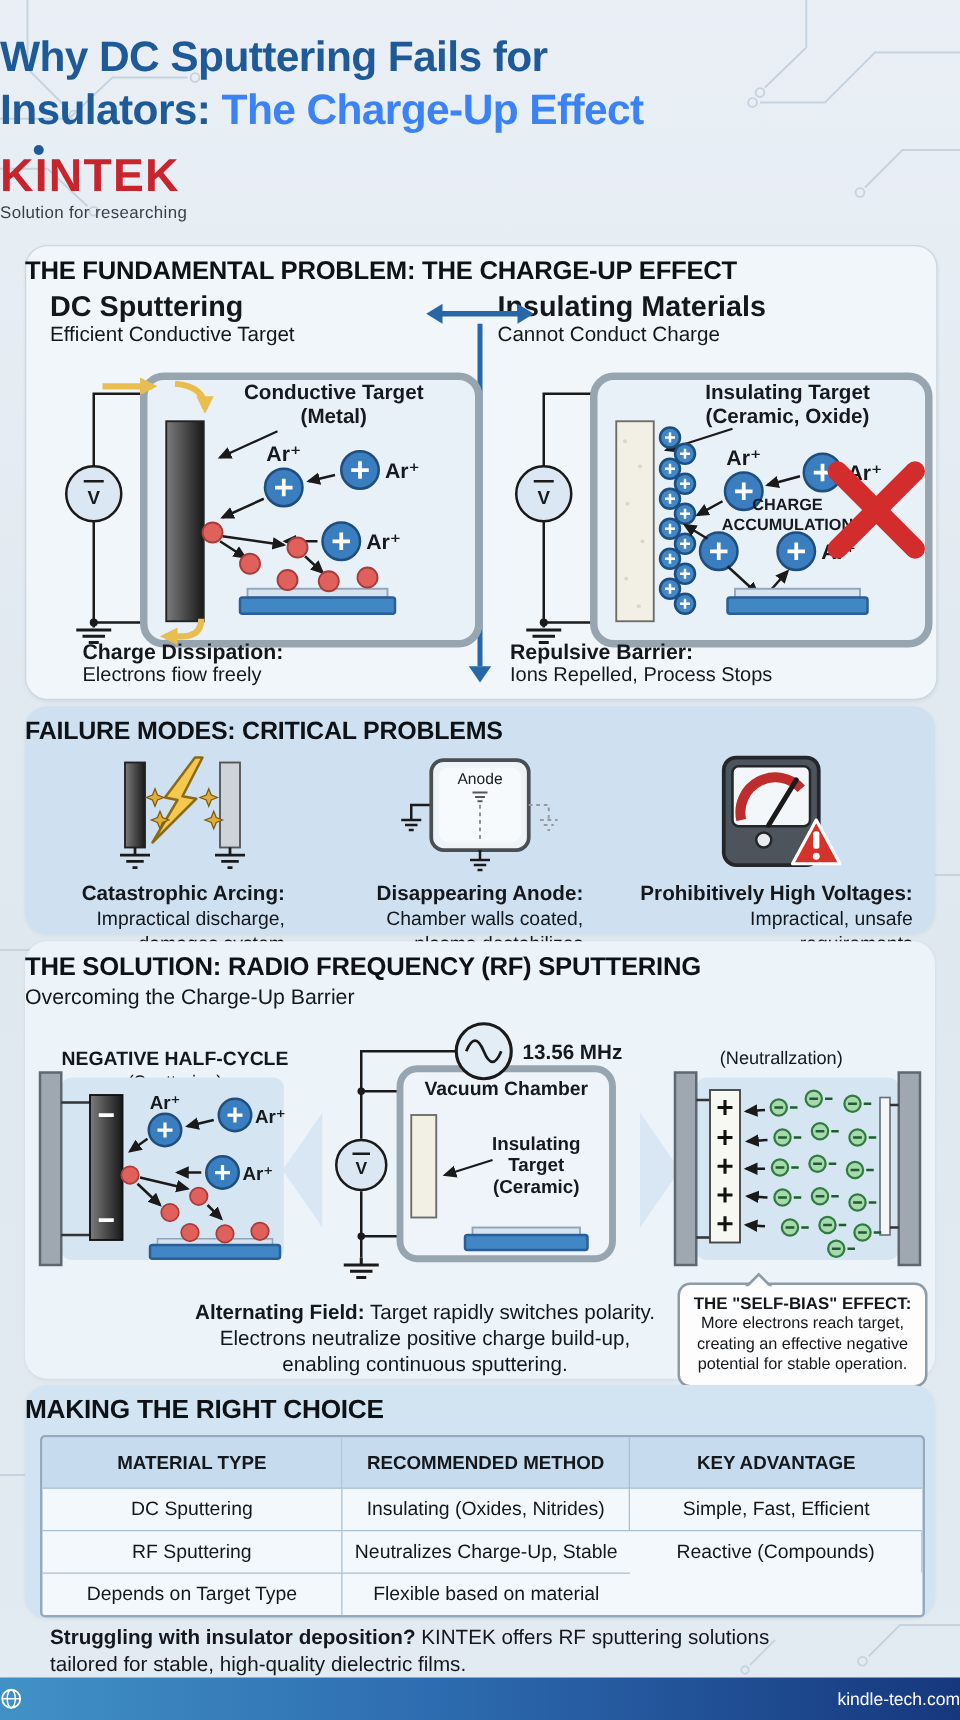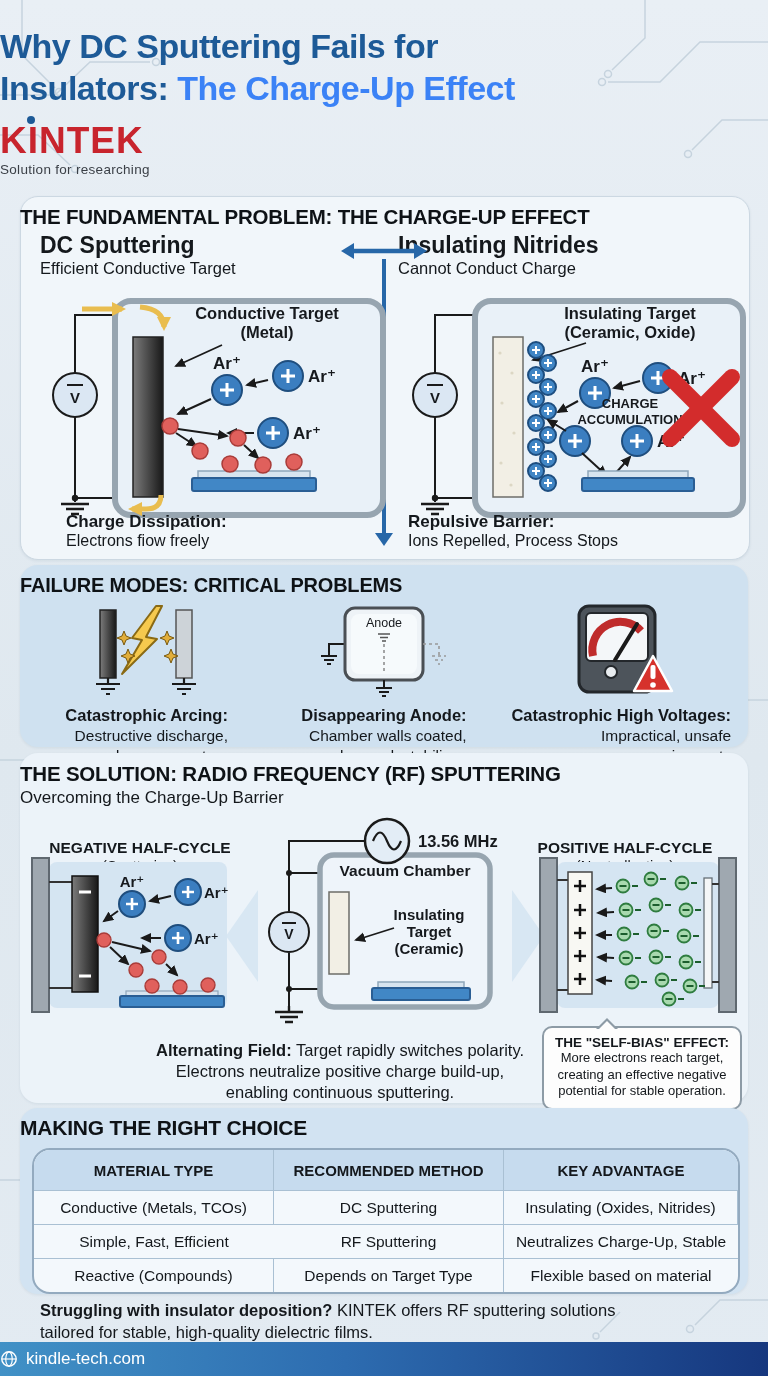--- a/index.html
+++ b/index.html
@@ -26,32 +26,32 @@
   .half-label .s{font-size:14.5px;}
   .alt-par{font-size:16.5px;line-height:21px;text-align:center;}
   .callout{background:#fdfdfd;border:2px solid #8d9ba6;border-radius:10px;padding:7px 6px 8px;text-align:center;}
   .callout .pt1{position:absolute;top:-21px;left:52px;width:0;height:0;
     border:11px solid transparent;border-bottom:11px solid #8d9ba6;}
   .callout .pt2{position:absolute;top:-16px;left:54px;width:0;height:0;
     border:9px solid transparent;border-bottom:9px solid #fdfdfd;}
   .callout .t{font-size:13.5px;font-weight:800;}
   .callout .l{font-size:13px;line-height:16.5px;}
   .tbl{position:absolute;display:grid;grid-template-columns:240px 230px 234px;
-       grid-auto-rows:auto;background:#f3f8fc;border:2px solid #93aabf;border-radius:18px;overflow:hidden;}
+       grid-auto-rows:auto;background:#f3f8fc;border:2px solid #93aabf;border-radius:4px;overflow:hidden;}
   .tbl .c{display:flex;align-items:center;justify-content:center;text-align:center;
        border-right:1.5px solid #a9c0d3;border-bottom:1.5px solid #a9c0d3;font-size:15.5px;padding:0 6px;}
   .tbl .c.last{border-right:none;} .tbl .c.bot{border-bottom:none;}
   .tbl .hd{background:#c6dbee;font-weight:800;font-size:15px;height:40px;}
   .tbl .bd{height:33px;}
   .vline{background:#2767a8;}
   .logo{font-size:37px;font-weight:800;letter-spacing:1px;color:#c8242d;position:relative;display:inline-block;}
   .logo-dot{position:absolute;width:8px;height:8px;border-radius:50%;background:#1d5a97;top:-4px;left:27px;}
   .tagline{font-size:13.5px;color:#3a3f46;letter-spacing:.3px;}
   .bar{background:linear-gradient(90deg,#4191c6 0%,#2d6cb0 45%,#16377e 100%);
-       display:flex;align-items:center;justify-content:flex-start;gap:8px;color:#fff;font-size:17px;}
+       display:flex;align-items:center;justify-content:space-between;gap:8px;color:#fff;font-size:14px;}
 </style>
 </head>
 <body>
 
 <svg width="0" height="0" style="position:absolute">
   <defs>
     <linearGradient id="gDark" x1="0" y1="0" x2="1" y2="0">
       <stop offset="0" stop-color="#7c7c7c"></stop>
         <stop offset="1" stop-color="#181818"></stop>
     </linearGradient>
@@ -104,21 +104,21 @@
 
 <div class="card" style="left:20px;top:196px;width:728px;height:362px;background:#f1f6fa;border:1px solid #ccd8e2"></div>
 
 <div class="abs center sec-title" style="left:20px;top:205px;width:728px">THE FUNDAMENTAL PROBLEM: THE CHARGE-UP EFFECT</div>
 
 <div class="abs center" style="left:40px;top:232px;width:330px">
   <div style="font-size:23px;font-weight:800">DC Sputtering</div>
   <div style="font-size:16.5px">Efficient Conductive Target</div>
 </div>
 <div class="abs center" style="left:398px;top:232px;width:330px">
-  <div style="font-size:23px;font-weight:800">Insulating Nitrides</div>
+  <div style="font-size:23px;font-weight:800">Insulating Materials</div>
   <div style="font-size:16.5px">Cannot Conduct Charge</div>
 </div>
 
 <svg class="abs" style="left:340px;top:241px" width="88" height="20" viewBox="0 0 88 20">
   <line x1="13" y1="10" x2="75" y2="10" stroke="#2767a8" stroke-width="4.5"></line>
   <polygon points="14,2 14,18 1,10" fill="#2767a8"></polygon>
   <polygon points="74,2 74,18 87,10" fill="#2767a8"></polygon>
 </svg>
 <div class="abs vline" style="left:382px;top:259px;width:4px;height:274px"></div>
 <div class="abs" style="left:375px;top:533px;width:0;height:0;border-left:9px solid transparent;border-right:9px solid transparent;border-top:13px solid #2767a8"></div>
@@ -268,21 +268,21 @@
         <g fill="#e2ae3a" stroke="#7a5a10" stroke-width="1">
           <polygon points="52,27 54,32 59,34 54,36 52,41 50,36 45,34 50,32"></polygon>
           <polygon points="56,45 58,50 63,52 58,54 56,59 54,54 49,52 54,50"></polygon>
           <polygon points="95,27 97,32 102,34 97,36 95,41 93,36 88,34 93,32"></polygon>
           <polygon points="99,45 101,50 106,52 101,54 99,59 97,54 92,52 97,50"></polygon>
         </g>
       </svg>
     </div>
     <div class="fail-cap">
       <div class="t">Catastrophic Arcing:</div>
-      <div class="l">Destructive discharge,</div>
+      <div class="l">Impractical discharge,</div>
       <div class="l">damages system</div>
     </div>
   </div>
 
   <div class="fail-col">
     <div class="fail-icon">
       <svg width="150" height="96" viewBox="0 0 150 96">
         <path d="M36,40 H20 V52 M12,52 H28 M15,56 H25 M18,60 H22" stroke="#1a1a1a" stroke-width="2" fill="none"></path>
         <rect x="36" y="4" width="78" height="72" rx="10" fill="#eef3f7" stroke="#4a4f54" stroke-width="3"></rect>
         <rect x="42" y="10" width="66" height="60" rx="8" fill="#f6fafc"></rect>
@@ -307,37 +307,36 @@
         <rect x="25" y="9" width="62" height="48" rx="5" fill="#f4f7f9" stroke="#23272b" stroke-width="2"></rect>
         <path d="M32,52 A28,28 0 0 1 80,27" stroke="#bf2c2c" stroke-width="8" fill="none"></path>
         <line x1="54" y1="56" x2="76" y2="20" stroke="#1a1a1a" stroke-width="4" stroke-linecap="round"></line>
         <circle cx="50" cy="68" r="6" fill="#e8ecef" stroke="#23272b" stroke-width="2"></circle>
         <polygon points="92,52 111,87 73,87" fill="#d6322c" stroke="#fff" stroke-width="2.5" stroke-linejoin="round"></polygon>
         <rect x="89.5" y="61" width="5" height="14" rx="2" fill="#fff"></rect>
         <circle cx="92" cy="81" r="2.8" fill="#fff"></circle>
       </svg>
     </div>
     <div class="fail-cap">
-      <div class="t">Catastrophic High Voltages:</div>
+      <div class="t">Prohibitively High Voltages:</div>
       <div class="l">Impractical, unsafe</div>
       <div class="l">requirements</div>
     </div>
   </div>
 </div>
 
 <div class="card" style="left:20px;top:753px;width:728px;height:350px;background:#ecf3f9"></div>
 <div class="abs center sec-title" style="left:20px;top:762px;width:728px">THE SOLUTION: RADIO FREQUENCY (RF) SPUTTERING</div>
 <div class="abs center" style="left:20px;top:788px;width:728px;font-size:17px">Overcoming the Charge-Up Barrier</div>
 
 <div class="abs half-label" style="left:20px;top:822px;width:240px">
   <div class="t">NEGATIVE HALF-CYCLE</div>
   <div class="s">(Sputtering)</div>
 </div>
 <div class="abs half-label" style="left:505px;top:822px;width:240px">
-  <div class="t">POSITIVE HALF-CYCLE</div>
   <div class="s">(Neutrallzation)</div>
 </div>
 
 <svg class="abs" style="left:244px;top:816px" width="280" height="217" viewBox="0 0 280 217">
   <path d="M121,25 H45 V95" stroke="#1a1a1a" stroke-width="2" fill="none"></path>
   <path d="M45,137 V190" stroke="#1a1a1a" stroke-width="2" fill="none"></path>
   <circle cx="45" cy="57" r="3" fill="#1a1a1a"></circle>
     <circle cx="45" cy="173" r="3" fill="#1a1a1a"></circle>
   <path d="M45,57 H95 V76" stroke="#1a1a1a" stroke-width="2" fill="none"></path>
   <path d="M45,173 H95 V158" stroke="#1a1a1a" stroke-width="2" fill="none"></path>
@@ -478,21 +477,20 @@
 </div>
 
 <div class="card" style="left:20px;top:1108px;width:728px;height:186px;background:#d2e3f2"></div>
 <div class="abs center sec-title" style="left:20px;top:1116px;width:728px;font-size:21px">MAKING THE RIGHT CHOICE</div>
 
 <div class="tbl" style="left:32px;top:1148px;width:704px">
   <div class="c hd">MATERIAL TYPE</div>
   <div class="c hd">RECOMMENDED METHOD</div>
   <div class="c hd last">KEY ADVANTAGE</div>
 
-  <div class="c bd">Conductive (Metals, TCOs)</div>
   <div class="c bd">DC Sputtering</div>
   <div class="c bd">Insulating (Oxides, Nitrides)</div>
 
   <div class="c bd last">Simple, Fast, Efficient</div>
   <div class="c bd">RF Sputtering</div>
   <div class="c bd last">Neutralizes Charge-Up, Stable</div>
 
   <div class="c bd bot">Reactive (Compounds)</div>
   <div class="c bd bot">Depends on Target Type</div>
   <div class="c bd bot last">Flexible based on material</div>

